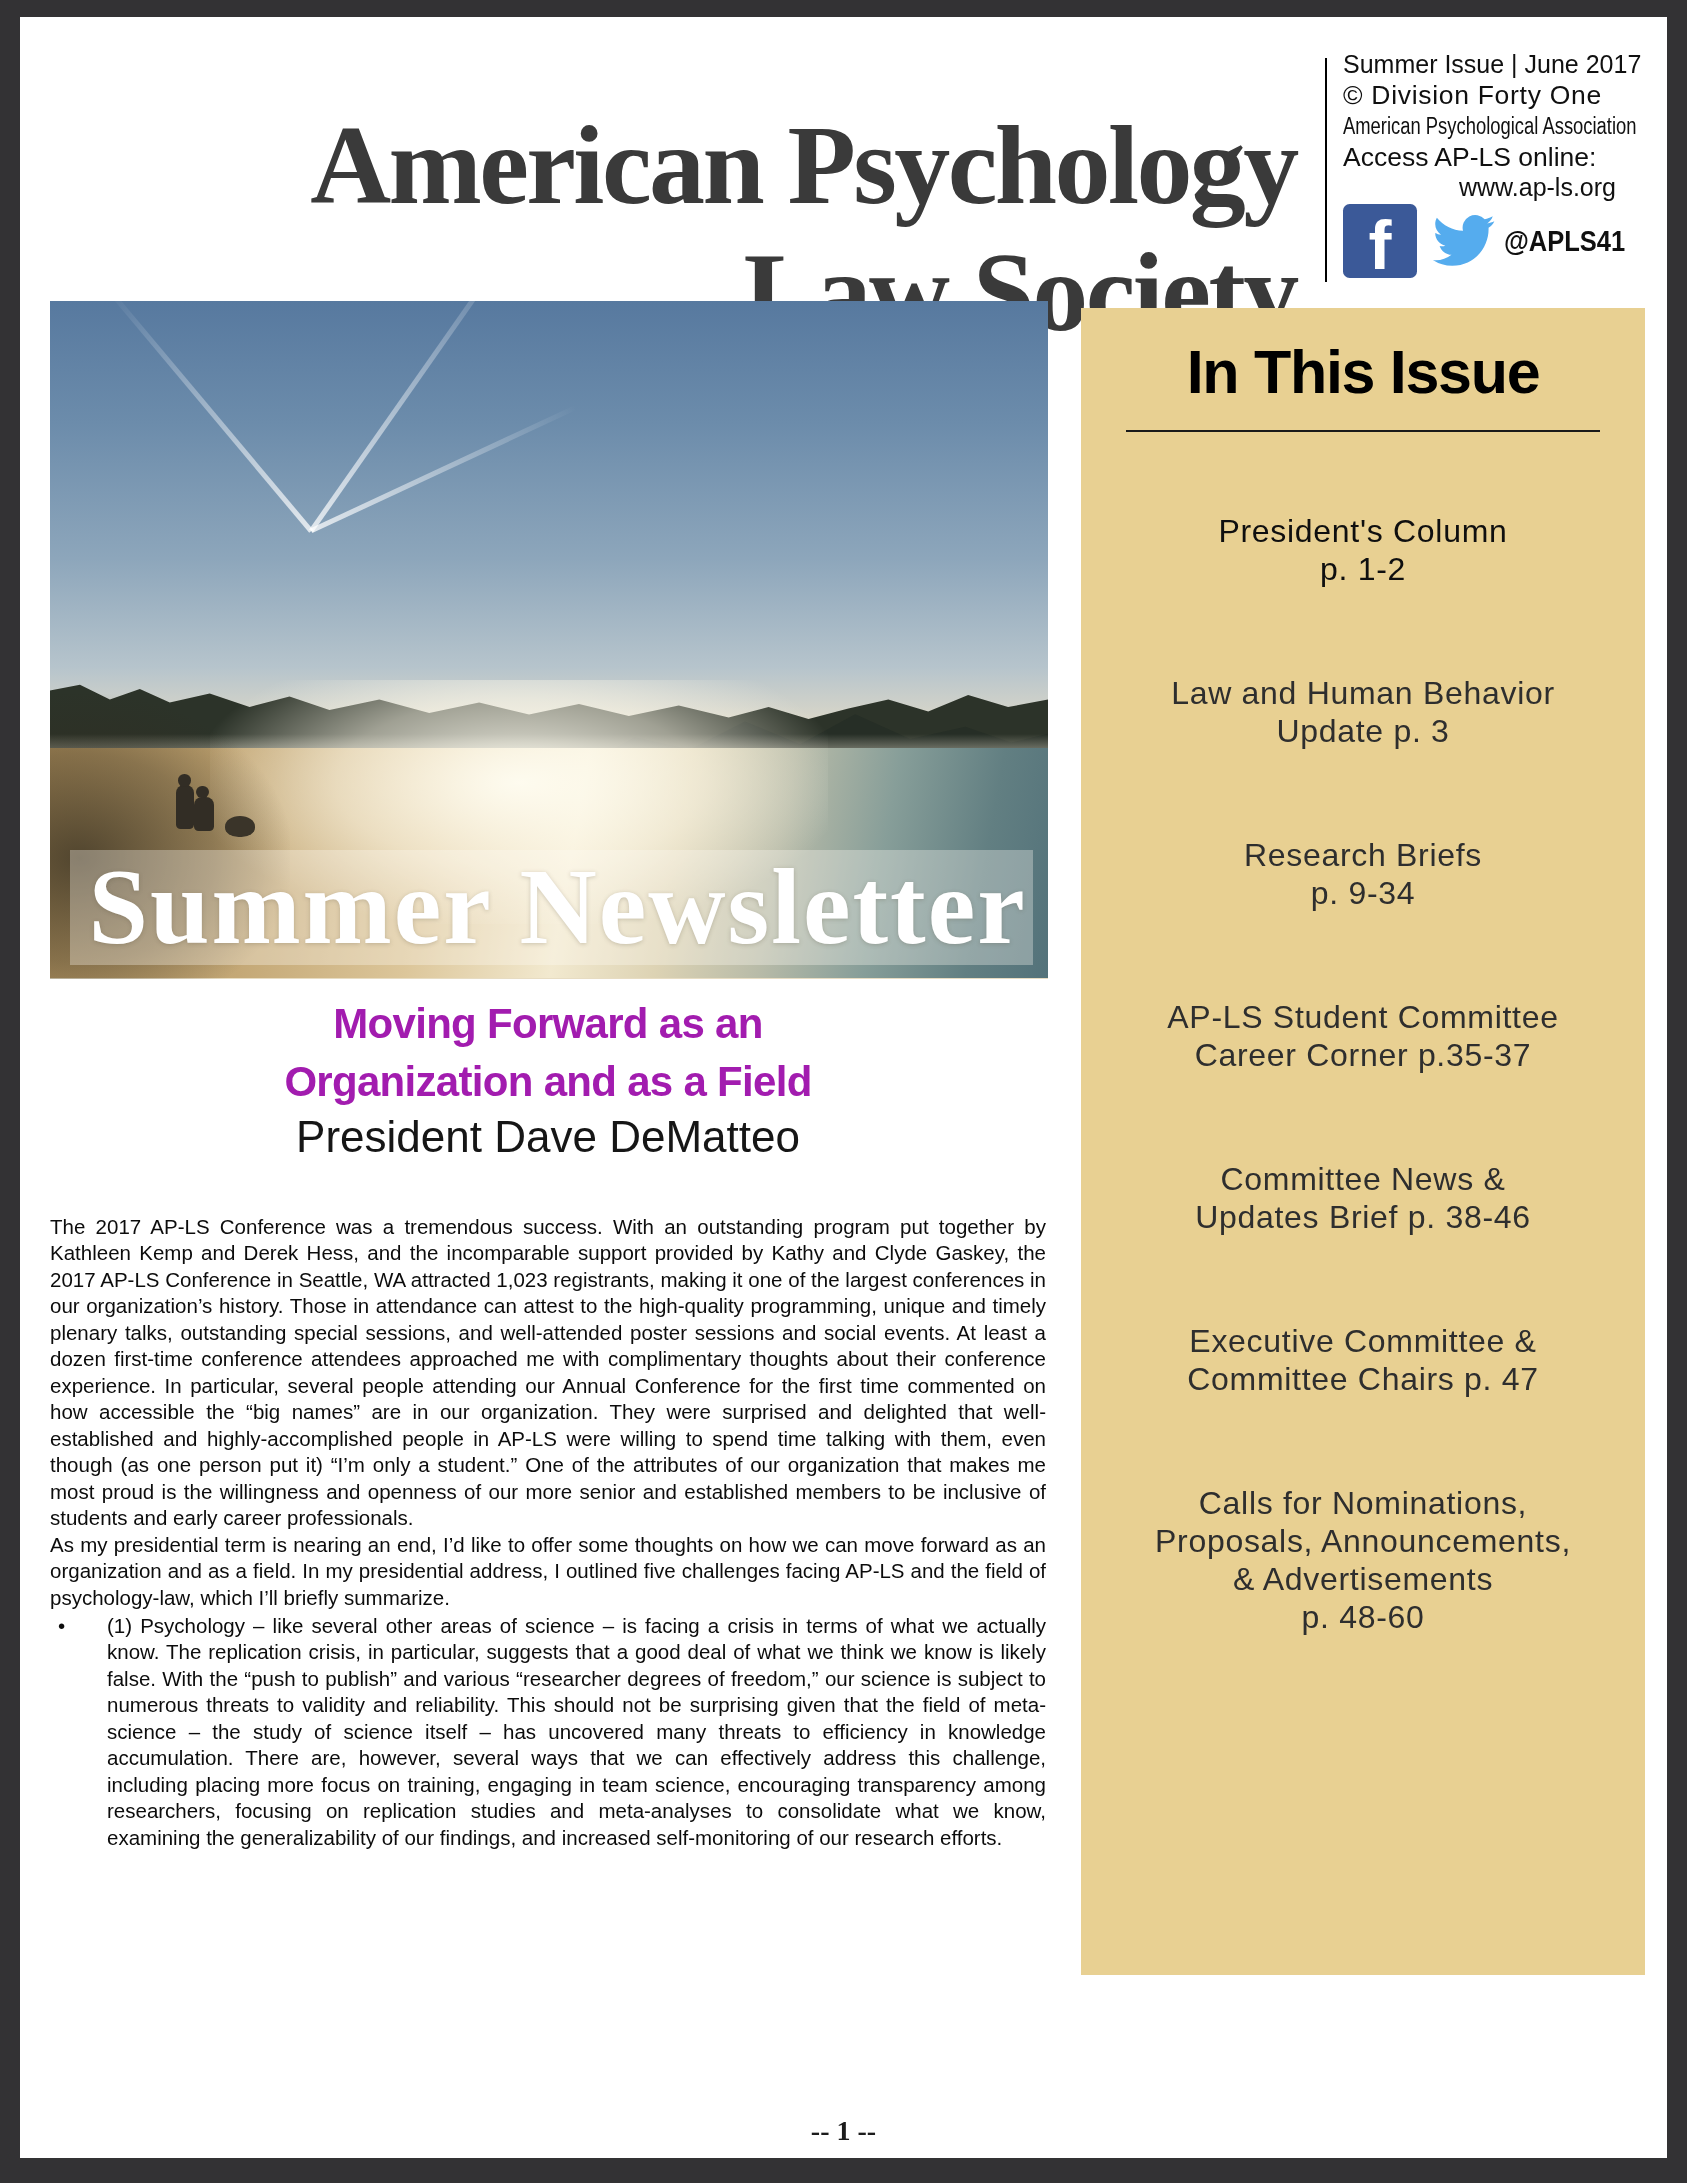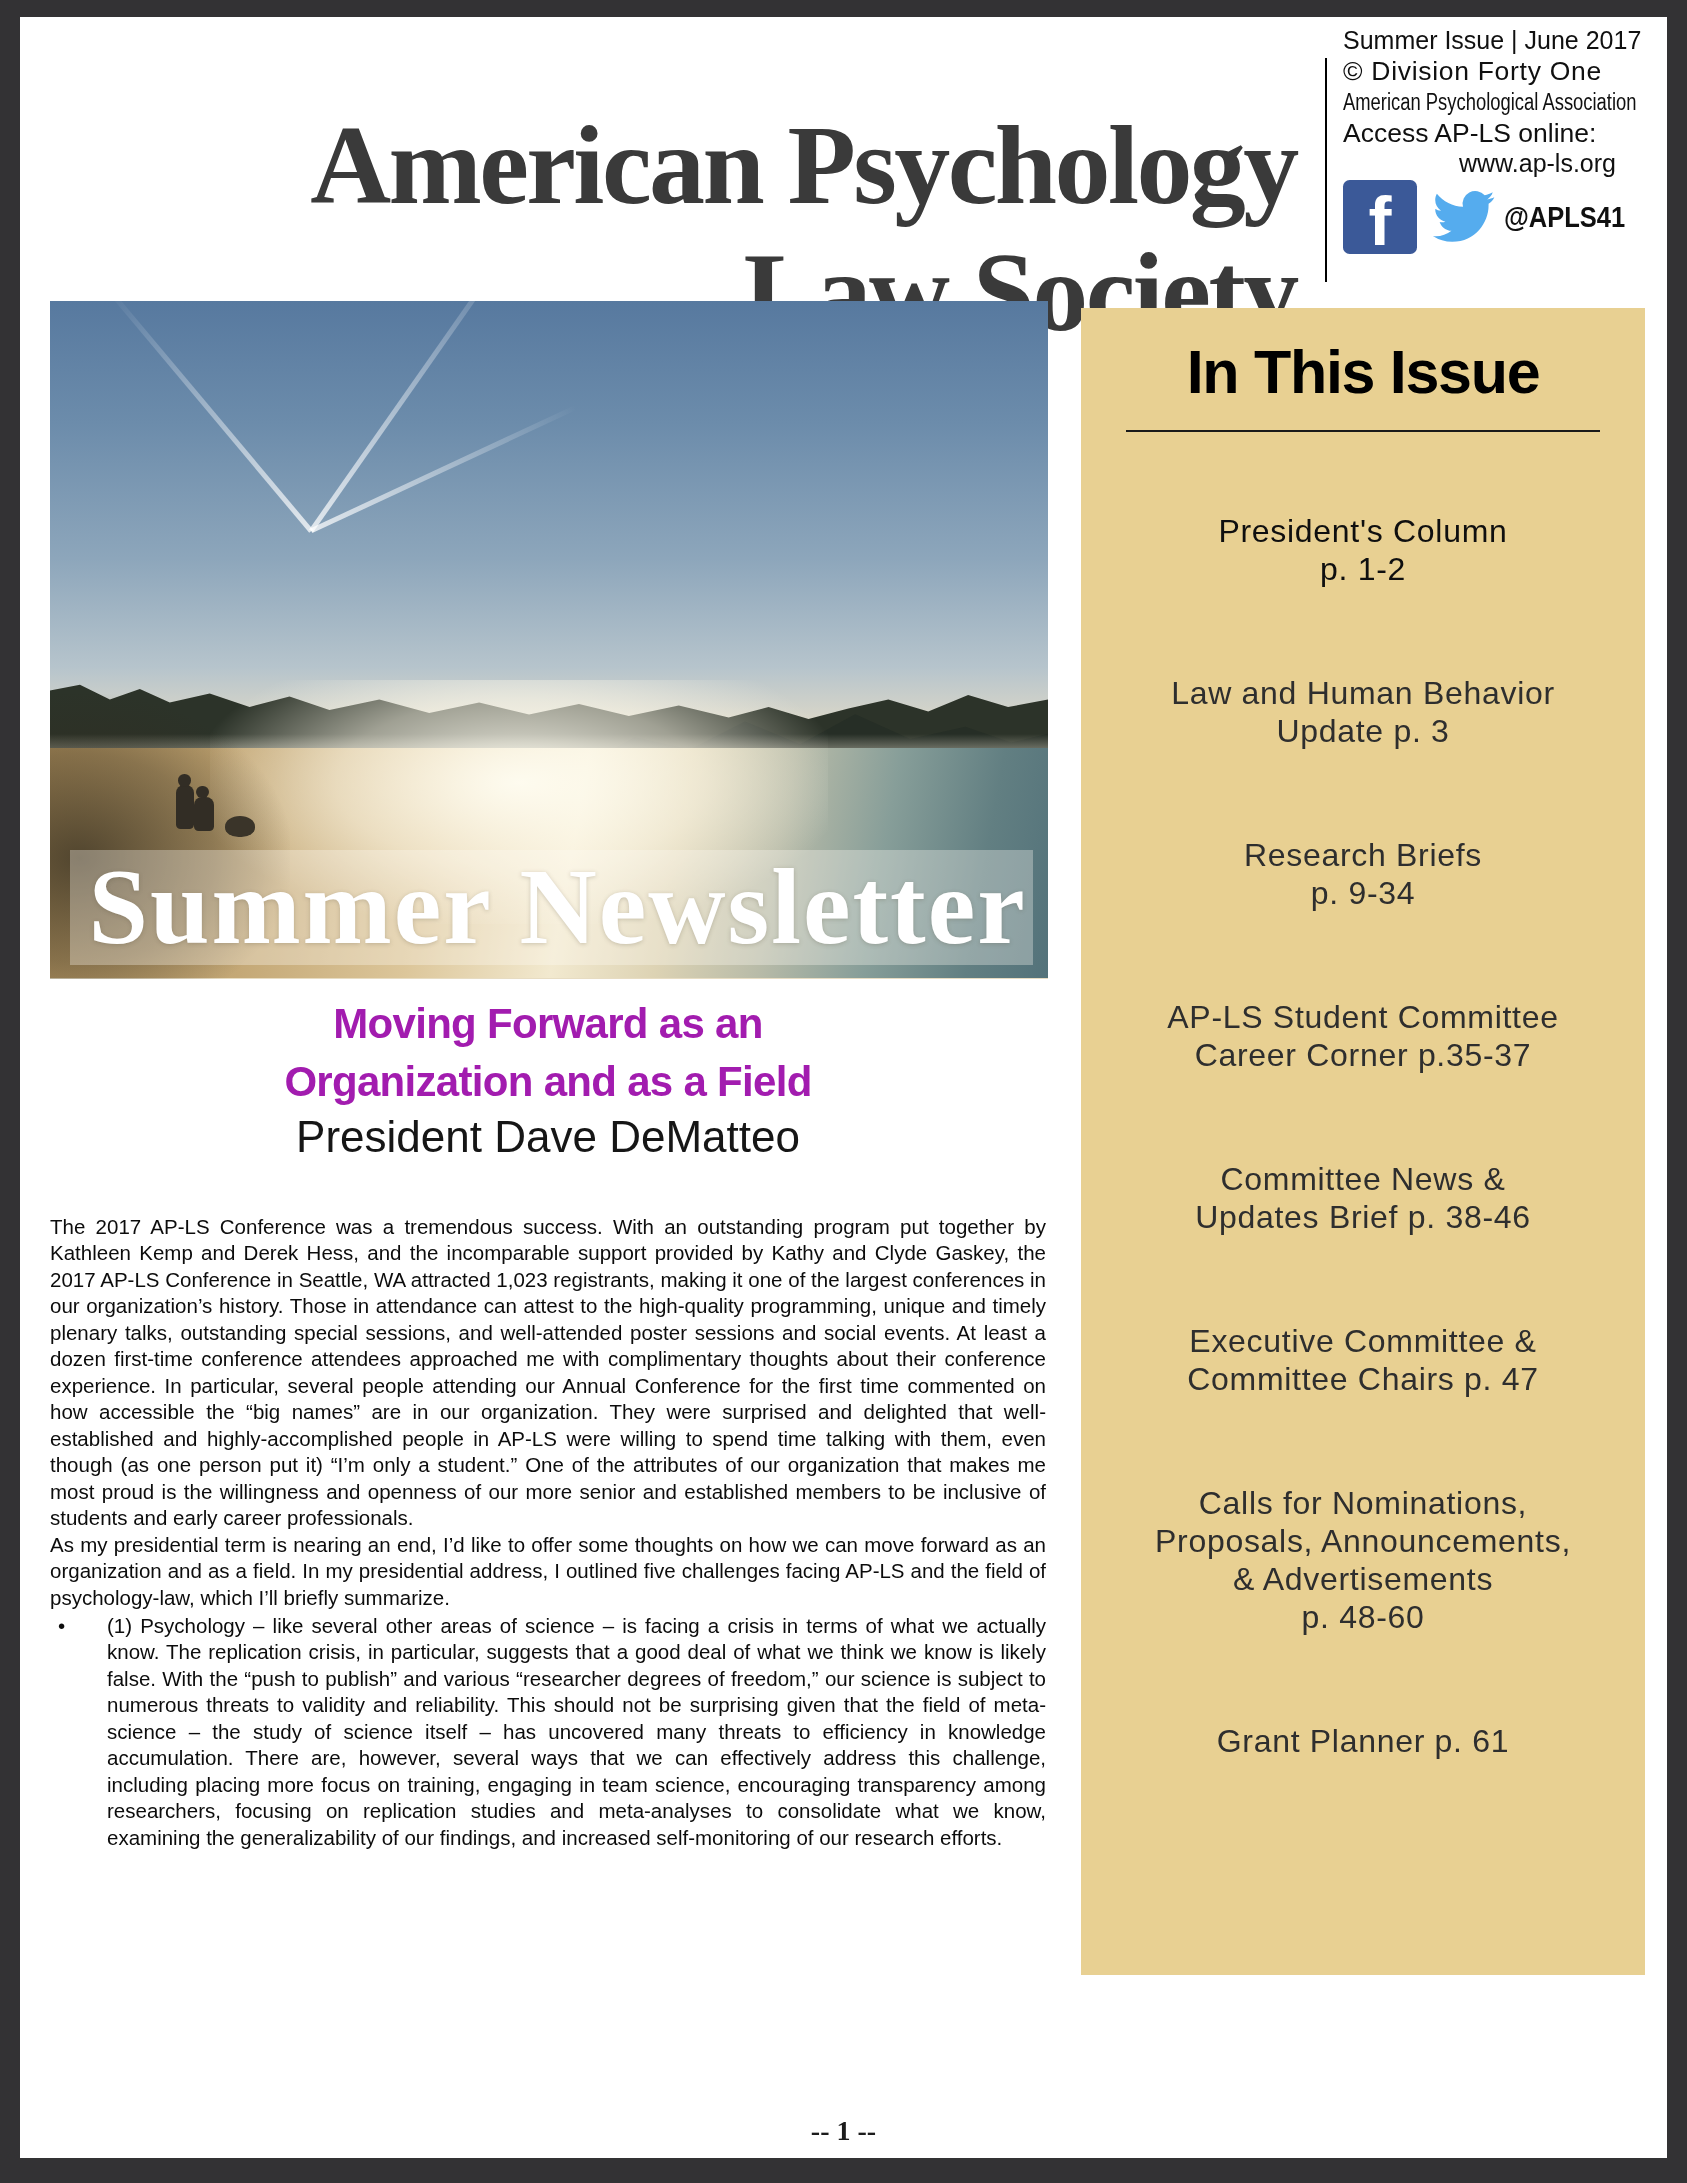--- a/index.html
+++ b/index.html
@@ -4,21 +4,21 @@
 <style>
   html,body{margin:0;padding:0;}
   body{width:1687px;height:2183px;position:relative;background:#333234;font-family:"Liberation Sans",sans-serif;}
   .inner{position:absolute;left:20px;top:16.5px;right:20px;bottom:25px;background:#ffffff;overflow:hidden;}
 
   
   .masthead{position:absolute;left:6.6px;top:10px;width:1270px;text-align:right;
     font-family:"Liberation Serif",serif;font-weight:bold;font-size:112px;line-height:127px;
     color:#3a3a3a;letter-spacing:-2.6px;}
   .divider-v{position:absolute;left:1305px;top:41px;width:2px;height:224px;background:#000;}
-  .info-block{position:absolute;left:1323px;top:8px;width:311px;color:#101010;}
+  .info-block{position:absolute;left:1323px;top:32px;width:311px;color:#101010;}
   .info-issue{font-size:25px;line-height:30px;}
   .info-copy{font-size:26.5px;line-height:33px;letter-spacing:0.7px;}
   .info-assoc{font-size:23px;line-height:29px;transform:scaleX(.8);transform-origin:left center;white-space:nowrap;}
   .info-access{font-size:26.5px;line-height:32px;}
   .info-www{font-size:25px;line-height:29px;text-align:right;padding-right:38px;}
   .social-row{display:flex;align-items:center;margin-top:2.6px;}
   .fb-icon{width:74px;height:74px;background:#3b5998;border-radius:6.6px;color:#fff;
     display:flex;justify-content:center;align-items:flex-end;overflow:hidden;
     font-weight:bold;font-size:69px;line-height:65px;cursor:pointer;}
   .tw-icon{width:74px;height:66px;margin-left:9.3px;cursor:pointer;}
@@ -141,21 +141,20 @@
         <div class="toc-item">AP-LS Student Committee
 Career Corner p.35-37</div>
         <div class="toc-item">Committee News &amp;
 Updates Brief p. 38-46</div>
         <div class="toc-item">Executive Committee &amp;
 Committee Chairs p. 47</div>
         <div class="toc-item">Calls for Nominations,
 Proposals, Announcements,
 &amp; Advertisements
 p. 48-60</div>
-        <div class="toc-item">Grant Planner p. 61</div>
       </div>
   </aside>
 
   <main class="article">
     <div class="headline"><span>Moving Forward as an</span><br>
       <span>Organization and as a Field</span></div>
     <div class="byline">President Dave DeMatteo</div>
     <div class="body-copy">
         <div class="para">The 2017 AP-LS Conference was a tremendous success.  With an outstanding program put together by Kathleen Kemp and Derek Hess, and the incomparable support provided by Kathy and Clyde Gaskey, the 2017 AP-LS Conference in Seattle, WA attracted 1,023 registrants, making it one of the largest conferences in our organization’s history.  Those in attendance can attest to the high-quality programming, unique and timely plenary talks, outstanding special sessions, and well-attended poster sessions and social events.  At least a dozen first-time conference attendees approached me with complimentary thoughts about their conference experience.  In particular, several people attending our Annual Conference for the first time commented on how accessible the “big names” are in our organization.  They were surprised and delighted that well-established and highly-accomplished people in AP-LS were willing to spend time talking with them, even though (as one person put it) “I’m only a student.”  One of the attributes of our organization that makes me most proud is the willingness and openness of our more senior and established members to be inclusive of students and early career professionals.</div>
         <div class="para">As my presidential term is nearing an end, I’d like to offer some thoughts on how we can move forward as an organization and as a field.  In my presidential address, I outlined five challenges facing AP-LS and the field of psychology-law, which I’ll briefly summarize.</div>

